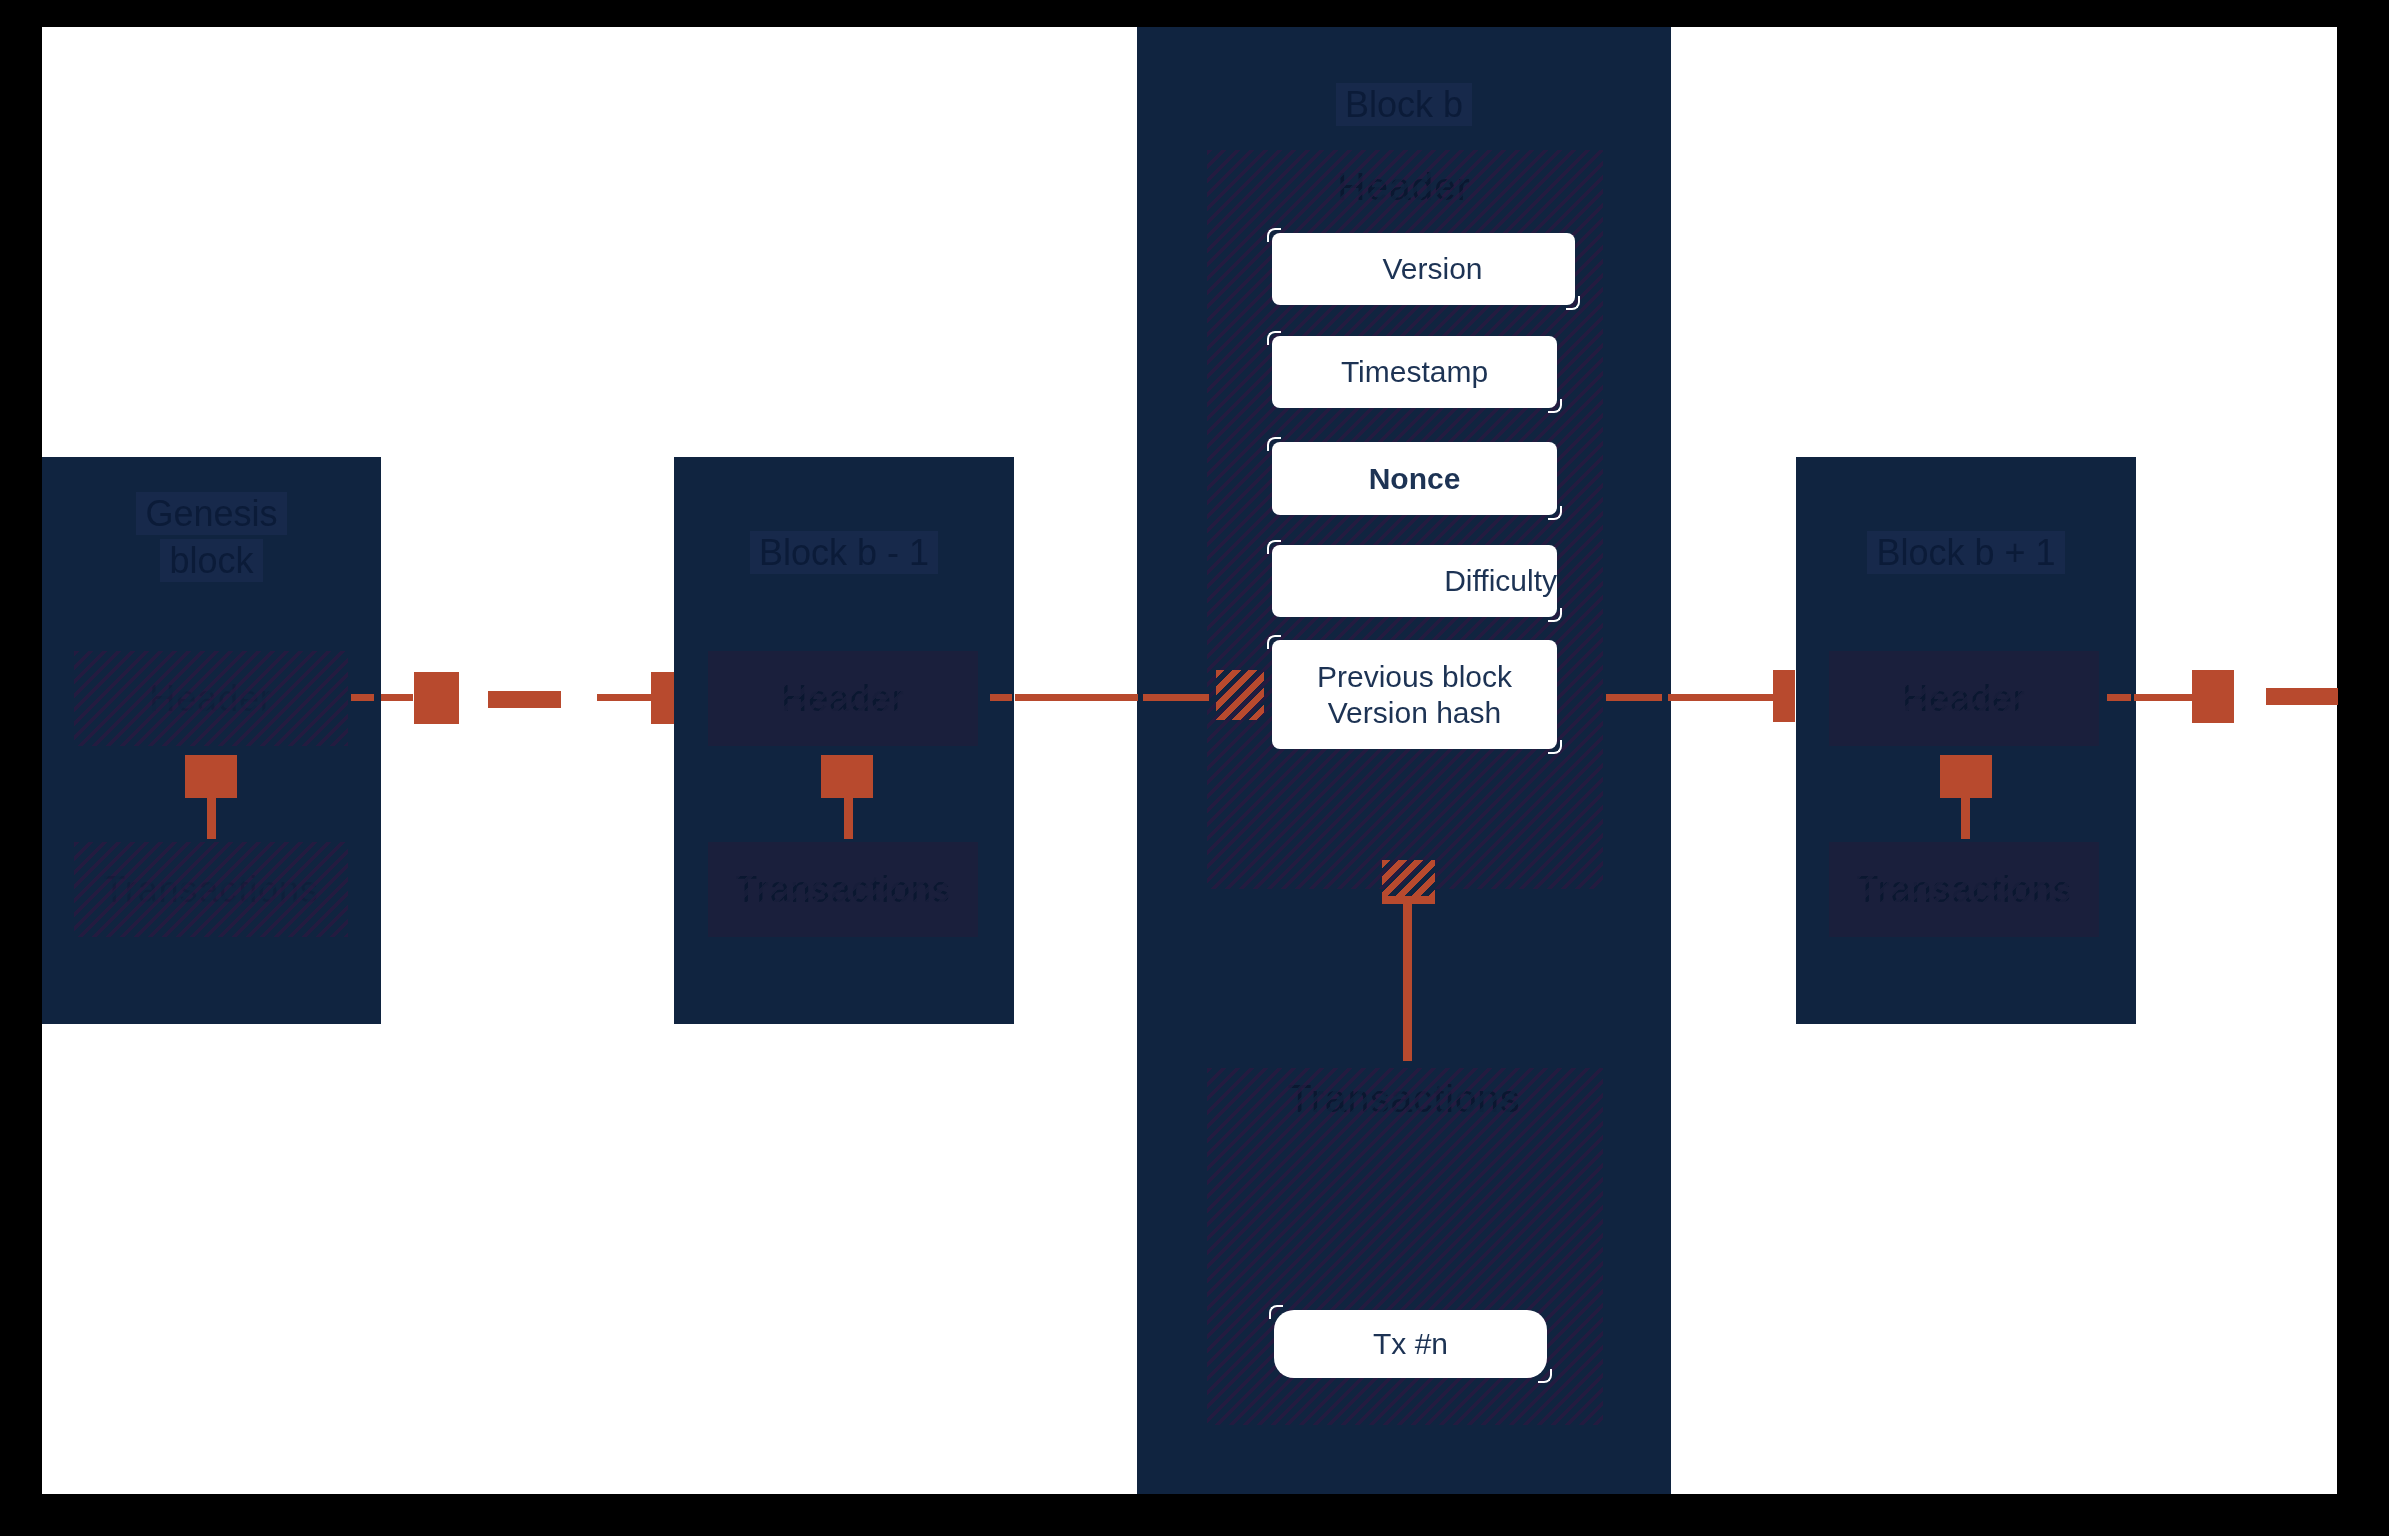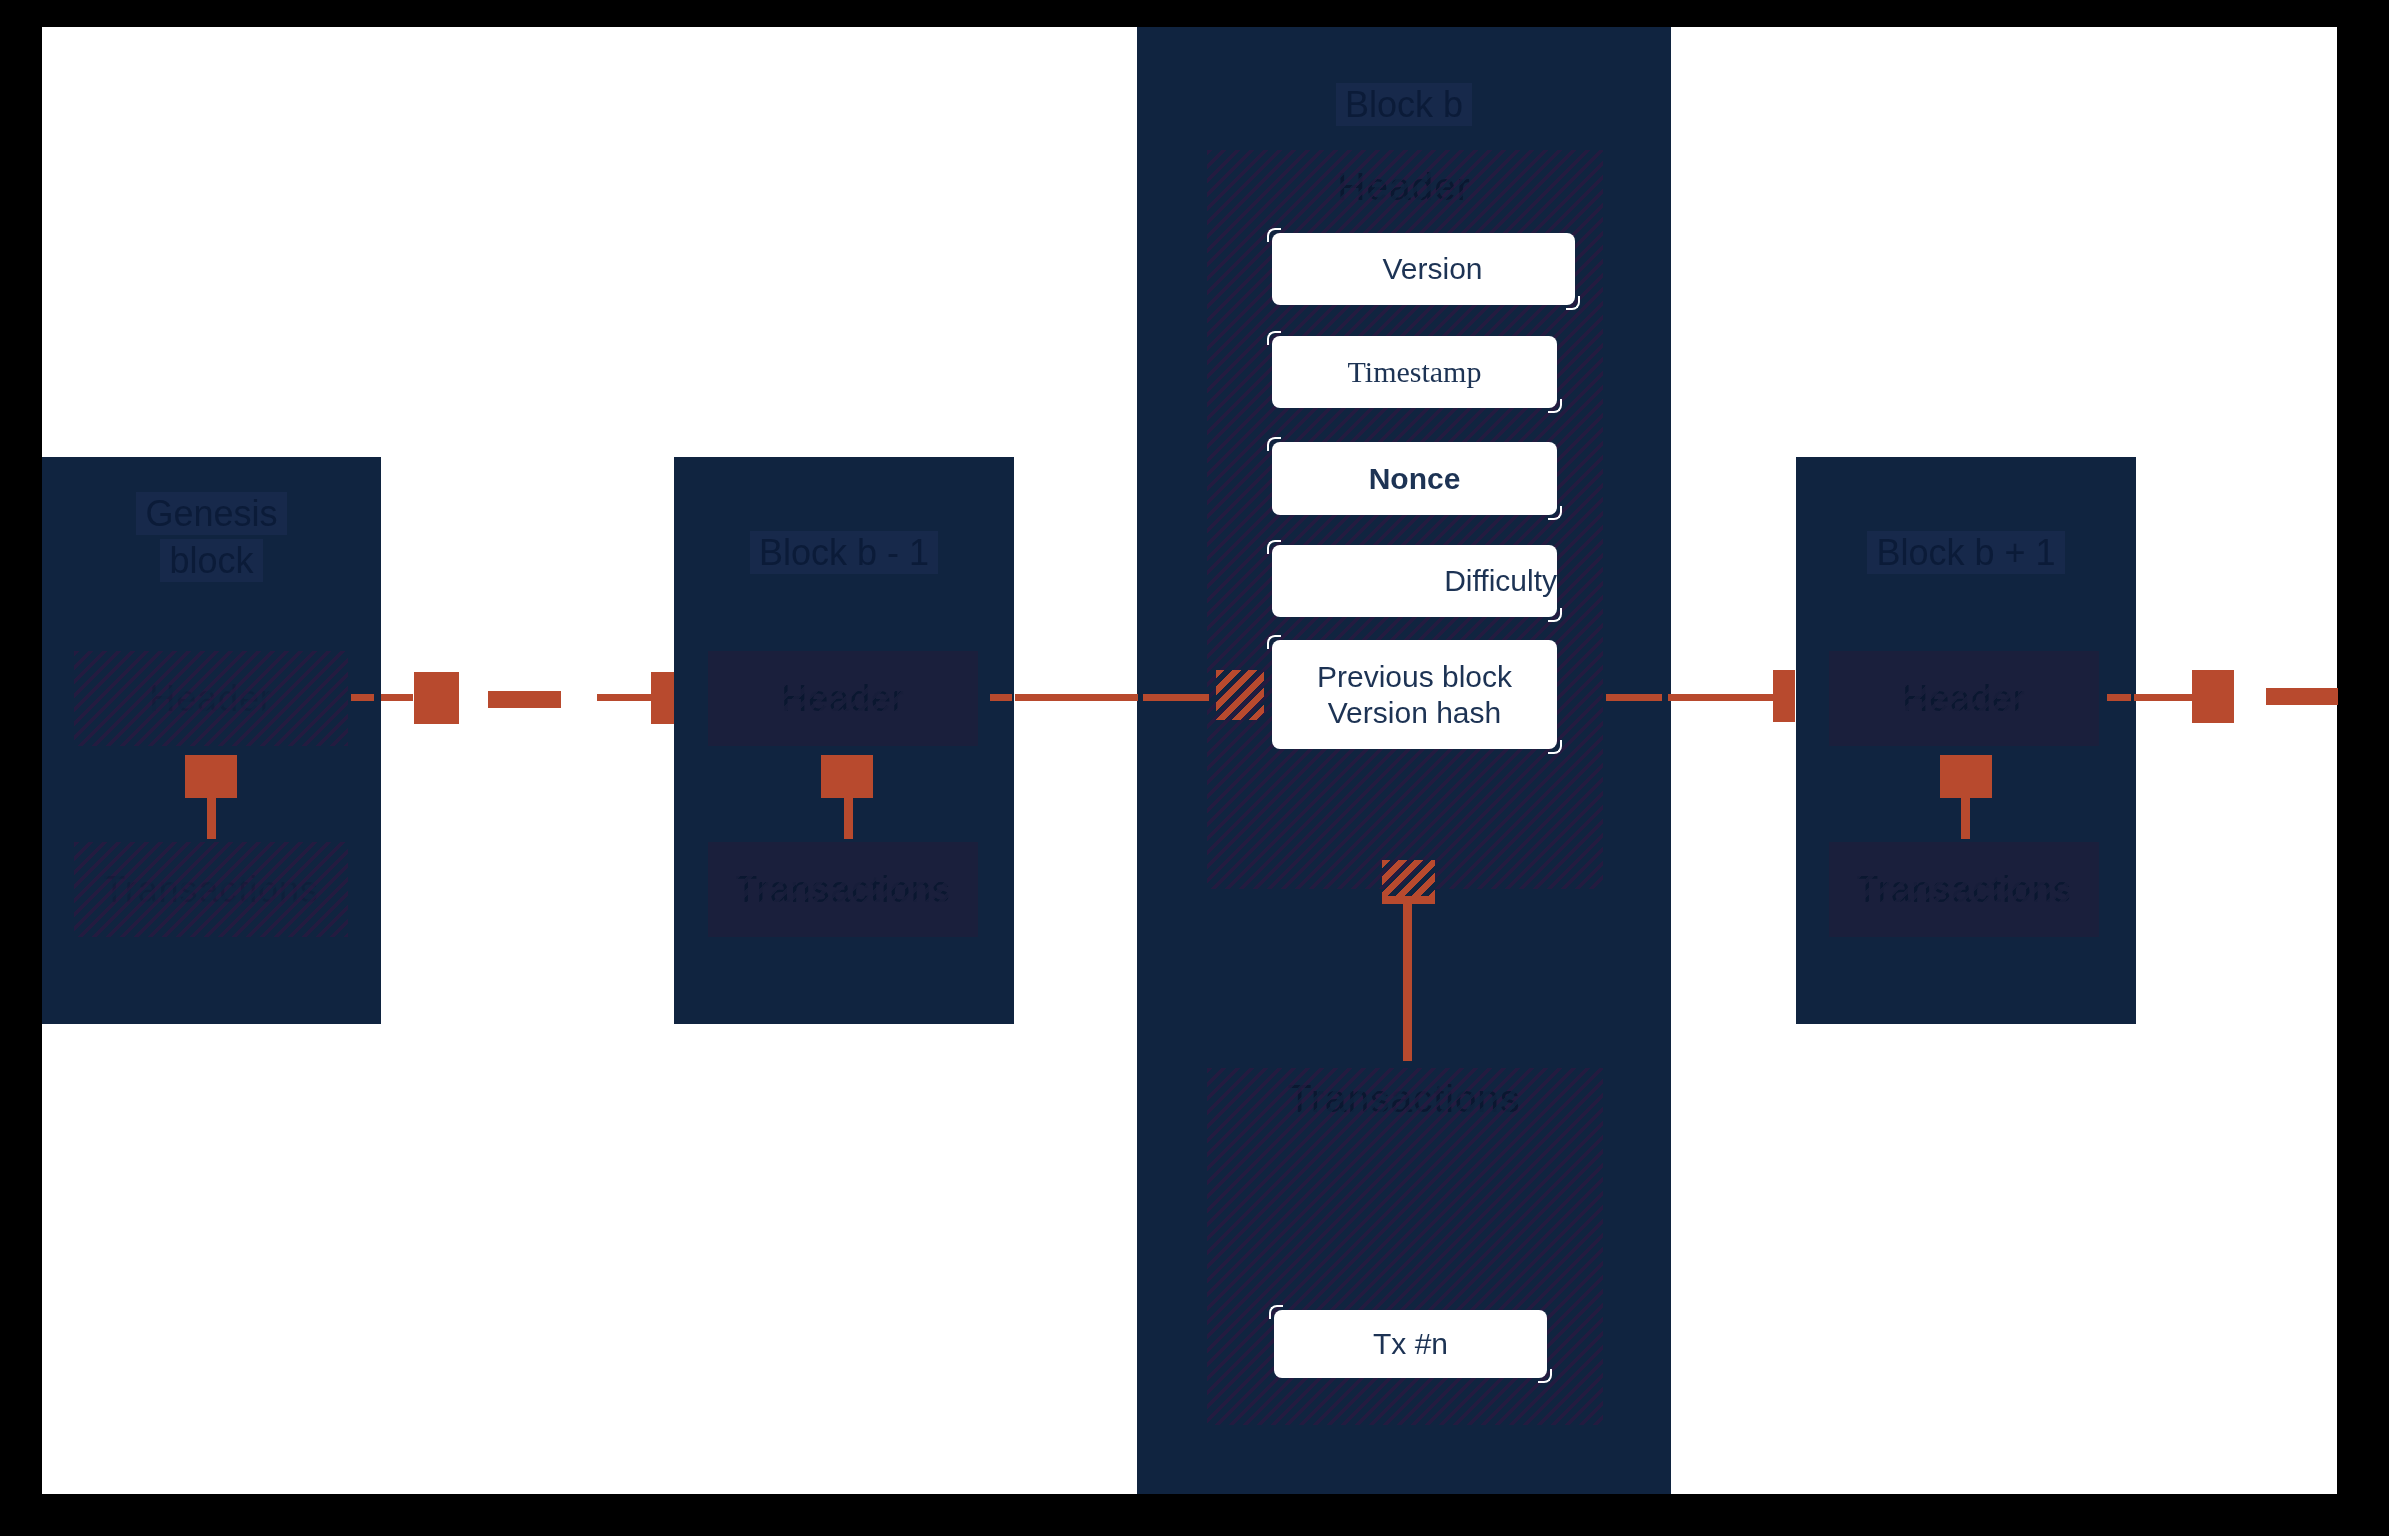--- a/index.html
+++ b/index.html
@@ -37,37 +37,37 @@
   <div class="hatch" style="left:1207px;top:150px;width:396px;height:739px;"></div>
   <div class="hatch" style="left:1207px;top:1068px;width:396px;height:357px;"></div>
 
   <div class="btitle" style="left:1137px;top:82px;width:534px;"><span class="hl">Block b</span></div>
 
   <div class="seclabel hlabel" style="top:165px;">Header</div>
 
   <div class="wbox" style="left:1272px;top:233px;width:285px;height:72px;padding-left:18px;">
       <span>Version</span>
     </div>
-  <div class="wbox" style="left:1272px;top:336px;width:285px;height:72px;font-family:Liberation Serif, serif;">
+  <div class="wbox" style="left:1272px;top:336px;width:285px;height:72px;">
       <span>Timestamp</span>
     </div>
   <div class="wbox" style="left:1272px;top:442px;width:285px;height:73px;font-weight:bold;">
       <span>Nonce</span>
     </div>
   <div class="wbox" style="left:1272px;top:545px;width:285px;height:72px;align-items:flex-end;">
       <span>Difficulty</span>
     </div>
   <div class="wbox" style="left:1272px;top:640px;width:285px;height:109px;">
     <span>Previous block</span>
     <span>Version hash</span>
   </div>
 
   <div class="seclabel hlabel" style="top:1077px;">Transactions</div>
 
-  <div class="wbox" style="left:1274px;top:1310px;width:273px;height:68px;">
+  <div class="wbox" style="left:1274px;top:1310px;width:273px;height:68px;border-radius:20px;">
       <span>Tx  #n</span>
     </div>
 
   <div class="hatchred" style="left:1382px;top:860px;width:53px;height:38px;"></div>
   <div class="red" style="left:1382px;top:896px;width:53px;height:8px;"></div>
   <div class="red" style="left:1403px;top:904px;width:9px;height:157px;"></div>
 
   <div class="navy" style="left:42px;top:457px;width:339px;height:567px;"></div>
   <div class="btitle" style="left:42px;top:491px;width:339px;">
     <span class="hl">Genesis</span><br>

